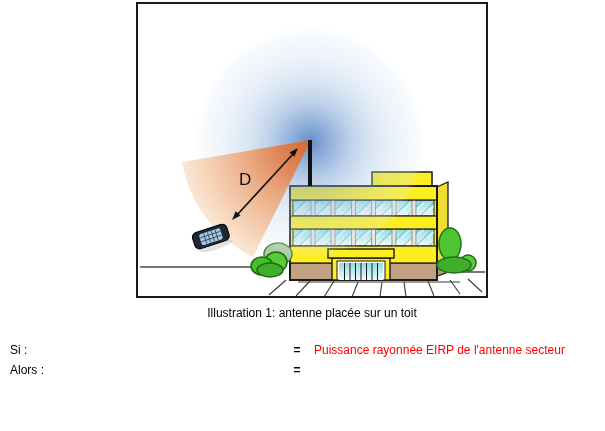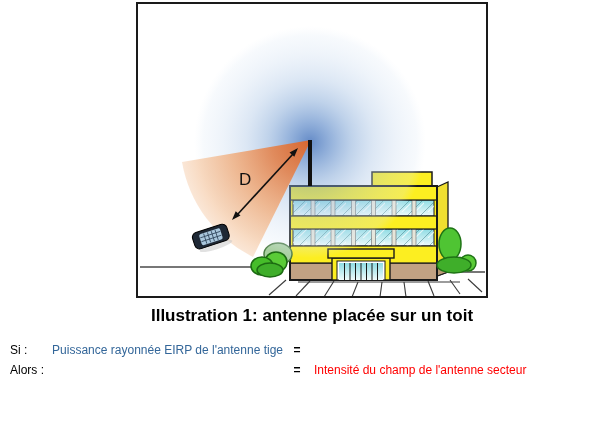--- a/index.html
+++ b/index.html
@@ -7,21 +7,21 @@
     position:relative; width:605px; height:431px; background:#ffffff;
     font-family:"Liberation Sans", sans-serif; overflow:hidden;
   }
   .figure-box {
     position:absolute; left:136px; top:2px; width:352px; height:296px;
     border:2px solid #1a1a1a; box-sizing:border-box; background:#ffffff;
   }
   .figure-box svg { display:block; }
   .caption {
     position:absolute; left:136px; top:306px; width:352px;
-    text-align:center; font-size:17px; font-weight:bold; color:#000000;
+    text-align:center; font-size:12px; font-weight:normal; color:#000000;
     white-space:nowrap;
   }
   .stmt-row { position:absolute; left:0; width:605px; height:16px; font-size:12px; }
   .row-si    { top:343px; }
   .row-alors { top:363px; }
   .stmt-label { position:absolute; left:10px; color:#000000; white-space:nowrap; }
   .stmt-left  { position:absolute; left:28px; width:255px; text-align:right;
                 color:#336699; white-space:nowrap; }
   .stmt-eq    { position:absolute; left:288px; width:18px; text-align:center;
                 color:#000000; font-weight:bold; }
@@ -179,23 +179,22 @@
           <line x1="-10.5" y1="1.5" x2="10.5" y2="1.5"></line>
         </g>
       </g>
     </svg>
   </div>
 
   <div class="caption">Illustration 1: antenne placée sur un toit</div>
 
   <div class="stmt-row row-si">
     <span class="stmt-label">Si :</span>
-    <span class="stmt-left">Puissance rayonnée EIRP de l'antenne tige</span>
     <span class="stmt-eq">=</span>
+    <span class="stmt-right">Puissance rayonnée EIRP de l'antenne secteur</span>
   </div>
 
   <div class="stmt-row row-alors">
     <span class="stmt-label">Alors :</span>
     <span class="stmt-eq">=</span>
-    <span class="stmt-right">Intensité du champ de l'antenne secteur</span>
   </div>
 
 </div>
 
 </body></html>

